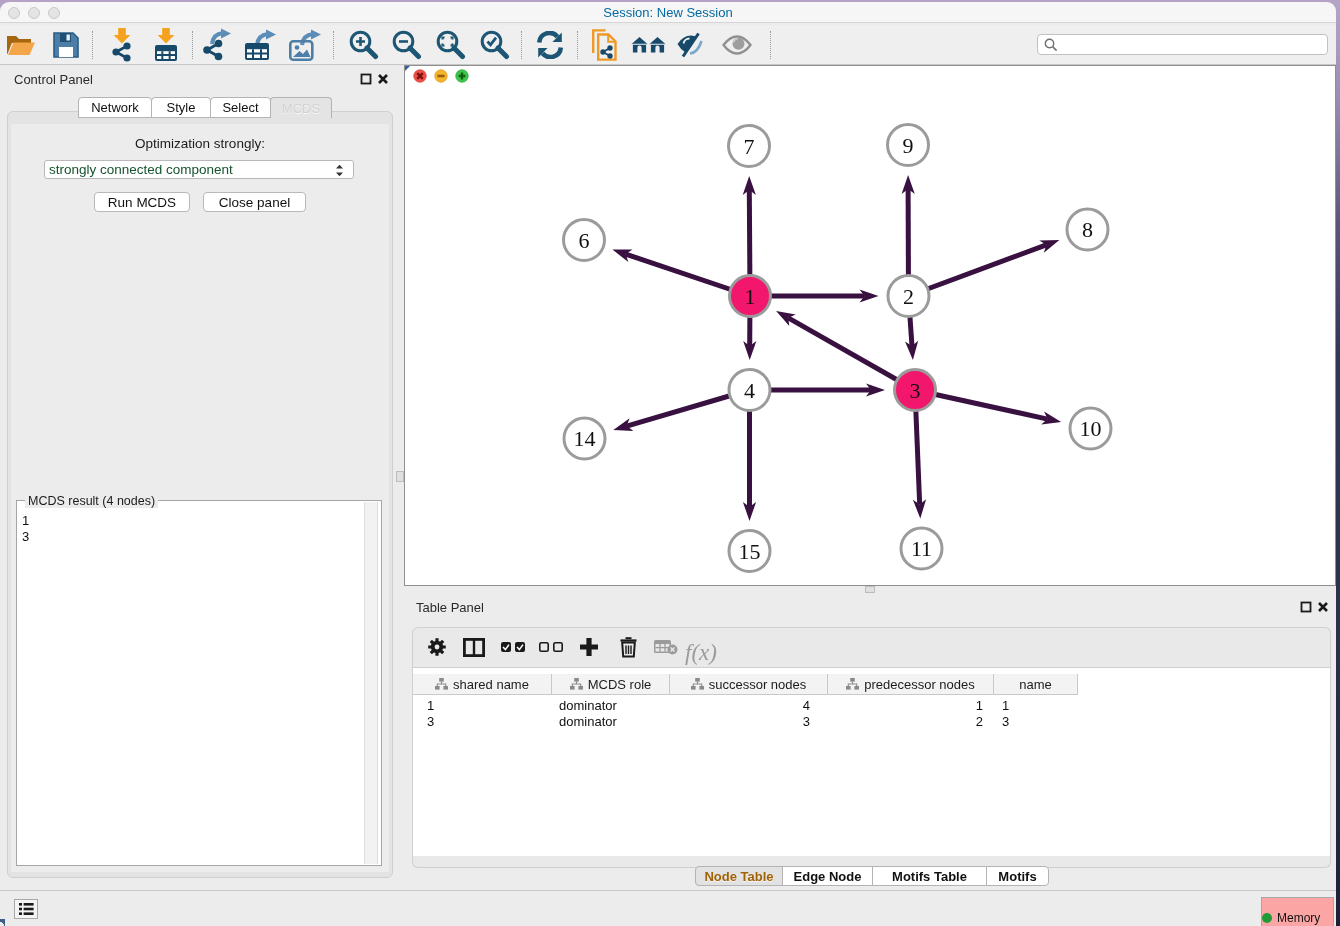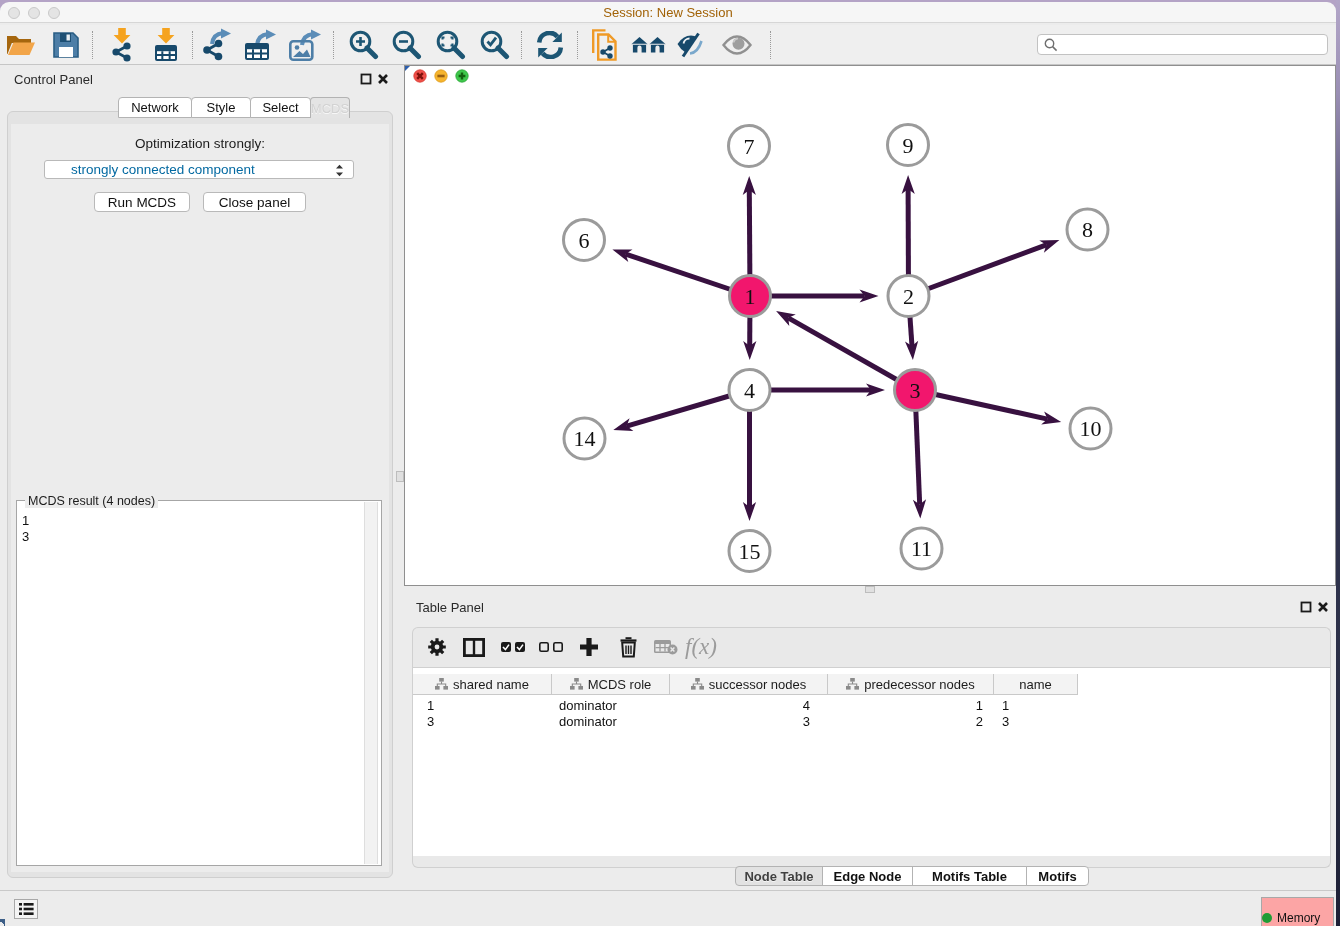--- a/index.html
+++ b/index.html
@@ -6,37 +6,37 @@
   html,body { width:1340px; height:926px; overflow:hidden; }
   body { font-family:"Liberation Sans", sans-serif; background:#ececec; position:relative; }
   .abs { position:absolute; }
   
   #topedge { left:0; top:0; width:1340px; height:14px; background:#b4a3c6; }
   #rightedge { right:0; top:0; width:4px; height:926px;
     background:linear-gradient(#b3a6c8 0%, #9a8fb4 10%, #5a567a 24%, #343656 38%, #2c3048 70%, #1d2036 100%); }
   
   #titlebar { left:0; top:2px; width:1336px; height:21px; background:#f6f6f6; border-bottom:1px solid #d6d6d6; border-radius:9px 9px 0 0; }
   .tl { position:absolute; top:5px; width:12px; height:12px; border-radius:50%; background:#e4e4e4; border:1px solid #c9c9c9; }
-  #apptitle { position:absolute; top:3px; left:0; width:100%; text-align:center; font-size:13px; color:#a16207; }
+  #apptitle { position:absolute; top:3px; left:0; width:100%; text-align:center; font-size:13px; color:#0369a1; }
   
   #toolbar { left:0; top:25px; width:1336px; height:40px; background:#efefef; border-bottom:1px solid #c6c6c6; }
   .tbi { position:absolute; top:0; height:40px; display:flex; align-items:center; justify-content:center; }
   .tsep { position:absolute; top:6px; height:28px; width:0; border-left:1px dotted #9a9a9a; }
   
   #ctltitle { left:14px; top:72px; font-size:13px; color:#2a2a2a; }
   .winbtns { position:absolute; font-size:12px; color:#111; }
-  .tabs { position:absolute; display:flex;margin-left:40px; }
+  .tabs { position:absolute; display:flex; }
   .tab { height:21px; border:1px solid #b3b3b3; background:#fff; color:#111; font-size:13px;
          display:flex; align-items:center; justify-content:center; border-radius:4px 4px 0 0; margin-right:-1px; }
   .tab.sel { background:#e4e4e4; color:#d2d2d2; text-shadow:0 1px 0 #f7f7f7; border-bottom:none; }
   #ctlpanel { left:7px; top:111px; width:386px; height:767px; background:#e3e3e3; border:1px solid #cfcfcf; border-radius:6px; }
   #ctlinner { left:11px; top:124px; width:378px; height:748px; background:#ececec; }
   #optlabel { left:0; top:136px; width:400px; text-align:center; font-size:13.5px; color:#1c1c1c; }
   #combo { left:44px; top:160px; width:310px; height:19px; background:#fff; border:1px solid #b9b9b9; border-radius:3px;
-           font-size:13.5px; color:#0369a1; display:flex; align-items:center; padding-left:26px; }
+           font-size:13.5px; color:#14532d; display:flex; align-items:center; padding-left:4px; }
   .btn { position:absolute; height:20px; background:#fff; border:1px solid #b9b9b9; border-radius:4px;
          font-size:13.5px; color:#111; display:flex; align-items:center; justify-content:center; }
   #grpbox { left:16px; top:500px; width:366px; height:366px; border:1px solid #a6a6a6; background:#fff; }
   #grplabel { left:25px; top:494px; background:#ececec; padding:0 3px; font-size:12.5px; color:#1c1c1c; }
   #grptext { left:22px; top:513px; font-size:13px; color:#111; line-height:15.5px; }
   #grpscroll { left:364px; top:502px; width:14px; height:362px; background:#f2f2f2; border-left:1px solid #dedede; border-right:1px solid #dedede; }
   
   #netwin { left:404px; top:65px; width:932px; height:521px; border:1px solid #8f8f8f; background:#fff; }
   #nettitle { left:0; top:0; width:930px; height:21px; background:linear-gradient(#f6f6f6,#d8d8d8); border-bottom:1px solid #9c9c9c;
               text-align:center; font-size:13px; font-weight:bold; color:#1a1a1a; line-height:20px; }
@@ -45,21 +45,21 @@
   
   #tptitle { left:416px; top:600px; font-size:13px; color:#2a2a2a; }
   #tpbar { left:412px; top:627px; width:919px; height:40px; background:#e9e9e9; border:1px solid #d0d0d0; border-bottom:none; border-radius:6px 6px 0 0; }
   #tptable { left:412px; top:667px; width:919px; height:190px; background:#fff; border:1px solid #d0d0d0; }
   #tpbot { left:412px; top:856px; width:919px; height:12px; background:#e9e9e9; border:1px solid #d0d0d0; border-top:none; border-radius:0 0 6px 6px; }
   .th { position:absolute; top:6px; height:21px; background:#f3f3f3; border-bottom:1px solid #c9c9c9; border-right:1px solid #c9c9c9;
         font-size:13px; color:#1c1c1c; display:flex; align-items:center; justify-content:center; gap:5px; }
   .td { position:absolute; font-size:13px; color:#111; }
   .btab { height:20px; border:1px solid #b3b3b3; background:#fff; color:#111; font-size:13px; font-weight:bold;
           display:flex; align-items:center; justify-content:center; margin-right:-1px; }
-  .btab.sel { background:#e2e2e2; color:#404040; text-shadow:0 1px 0 #f5f5f5; }
+  .btab.sel { background:#e2e2e2; color:#a16207; text-shadow:0 1px 0 #f5f5f5; }
   
   #statusbar { left:0; top:890px; width:1336px; height:36px; background:#ececec; border-top:1px solid #c9c9c9; }
   #memory { left:1261px; top:897px; width:73px; height:41px; background:#fca5a5; border:1px solid #a8a8a8;
             font-size:12px; color:#111; display:flex; align-items:center; justify-content:flex-start; gap:5px; }
   #listbtn { left:14px; top:899px; width:24px; height:20px; background:#f4f4f4; border:1px solid #a8a8a8;
              display:flex; align-items:center; justify-content:center; }
 </style>
 </head>
 <body>
 <div class="abs" id="topedge"></div>
@@ -240,21 +240,21 @@
 <div class="abs winbtns" style="left:360px;top:73px"><svg width="28" height="12" viewBox="0 0 28 12">
 <rect x="1.5" y="1.5" width="9" height="9" fill="none" stroke="#1a1a1a" stroke-width="1.8"></rect>
 <path d="M19,2 l8,8 M27,2 l-8,8" stroke="#1a1a1a" stroke-width="2.6"></path>
 </svg></div>
 <div class="abs" id="ctlpanel"></div>
 <div class="abs" id="ctlinner"></div>
 <div class="abs tabs" style="left:78px;top:97px">
   <div class="tab" style="width:74px">Network</div>
   <div class="tab" style="width:60px">Style</div>
   <div class="tab" style="width:61px">Select</div>
-  <div class="tab sel" style="width:40px">MCDS</div>
+  <div class="tab sel" style="width:62px">MCDS</div>
 </div>
 <div class="abs" id="optlabel">Optimization strongly:</div>
 <div class="abs" id="combo">strongly connected component<svg width="9" height="13" viewBox="0 0 9 13" style="position:absolute;right:9px;top:3px">
       <path d="M1,4.6 L4.5,0.8 L8,4.6 Z M1,8.4 L4.5,12.2 L8,8.4 Z" fill="#333"></path>
     </svg></div>
 <div class="abs btn" style="left:94px;top:192px;width:96px">Run MCDS</div>
 <div class="abs btn" style="left:203px;top:192px;width:103px">Close panel</div>
 <div class="abs" id="grpbox"></div>
 <div class="abs" id="grpscroll"></div>
 <div class="abs" id="grplabel">MCDS result (4 nodes)</div>
@@ -389,21 +389,21 @@
     </div>
     <div style="position:absolute;left:233px;top:0;width:40px;height:38px;display:flex;align-items:center;justify-content:center">
       <svg width="24" height="16" viewBox="0 0 24 16">
 <rect x="0" y="1" width="17" height="13" rx="1.5" fill="#9b9b9b"></rect>
 <rect x="1.5" y="5" width="14" height="7.5" fill="#e9e9e9"></rect>
 <path d="M6,5 v7.5 M11,5 v7.5 M1.5,8.7 H15.5" stroke="#9b9b9b" stroke-width="1.3"></path>
 <circle cx="18.5" cy="10.5" r="5" fill="#9b9b9b"></circle>
 <path d="M16.6,8.6 l3.8,3.8 M20.4,8.6 l-3.8,3.8" stroke="#e9e9e9" stroke-width="1.4"></path>
 </svg>
     </div>
-    <div style="position:absolute;left:268px;top:0;width:40px;height:38px;display:flex;align-items:center;justify-content:center">
+    <div style="position:absolute;left:268px;top:0;width:40px;height:38px;display:flex;align-items:flex-end;justify-content:center">
       <span style="font-family:'Liberation Serif',serif;font-style:italic;font-size:23px;color:#9b9b9b">f(x)</span>
     </div>
   </div>
 <div class="abs" id="tptable">
     <div class="th" style="left:0px;width:139px">
       <svg width="13" height="12" viewBox="0 0 13 12">
 <g fill="#8a8a8a">
 <rect x="4.2" y="0" width="4.6" height="3.6"></rect>
 <rect x="0" y="8" width="4.6" height="3.6"></rect>
 <rect x="8.4" y="8" width="4.6" height="3.6"></rect>

